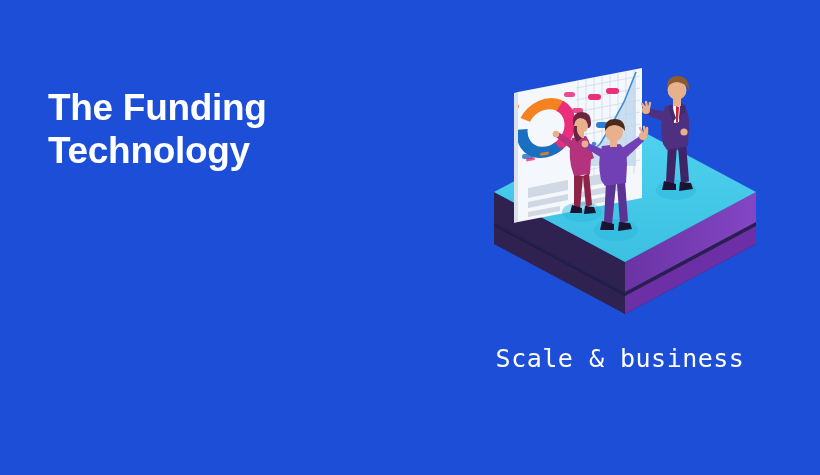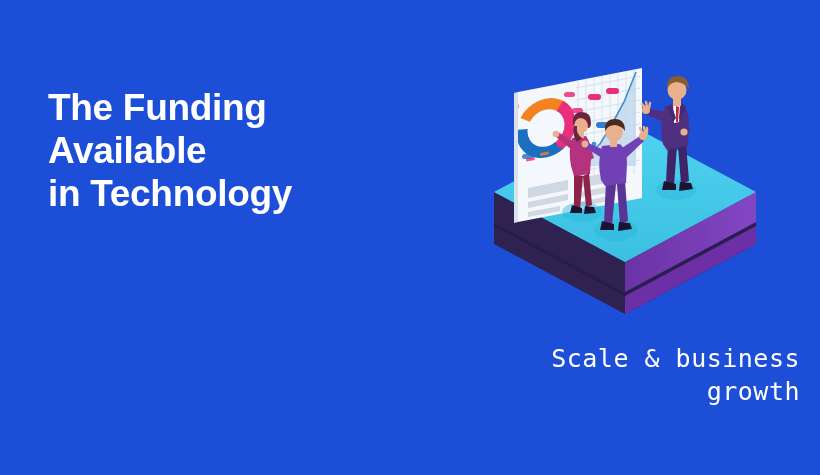--- a/index.html
+++ b/index.html
@@ -39,21 +39,21 @@
     color: #ffffff;
     white-space: nowrap;
   }
 
   
   #caption-block {
     position: absolute;
     left: 440px;
     top: 342px;
     width: 360px;
-    text-align: right;
+    text-align: center;
   }
   .caption-line {
     font-family: "DejaVu Sans Mono", "Liberation Mono", monospace;
     font-size: 25px;
     line-height: 33px;
     color: #ffffff;
     letter-spacing: 0.5px;
   }
 
   
@@ -70,22 +70,21 @@
     height: 260px;
   }
 </style>
 </head>
 <body>
 
 <div id="banner">
 
   <div id="headline-block">
     <div class="headline-line">The Funding</div>
-    <div class="headline-line">Available</div>
-    <div class="headline-line">in Technology</div>
+    <div class="headline-line">Technology</div>
   </div>
 
   <div id="illustration">
     <svg viewBox="0 0 310 260" xmlns="http://www.w3.org/2000/svg">
       <defs>
         <clipPath id="screenClip">
           <polygon points="48,26 172,2 172,132 48,156"></polygon>
         </clipPath>
         <linearGradient id="topGrad" x1="0" y1="0" x2="0" y2="1">
           <stop offset="0" stop-color="#4fd3ef"></stop>
@@ -256,16 +255,15 @@
 
         <rect x="203" y="30" width="8" height="10" fill="#e8b08c"></rect>
         <ellipse cx="207" cy="24" rx="9.5" ry="10" fill="#e8b08c"></ellipse>
         <path d="M197,23 Q196,10 208,10 Q219,10 219,24 Q216,17 207,16 Q200,16 197,23 Z" fill="#8a5a30"></path>
       </g>
     </svg>
   </div>
 
   <div id="caption-block">
     <div class="caption-line">Scale &amp; business</div>
-    <div class="caption-line">growth</div>
   </div>
 
 </div>
 
 </body></html>

